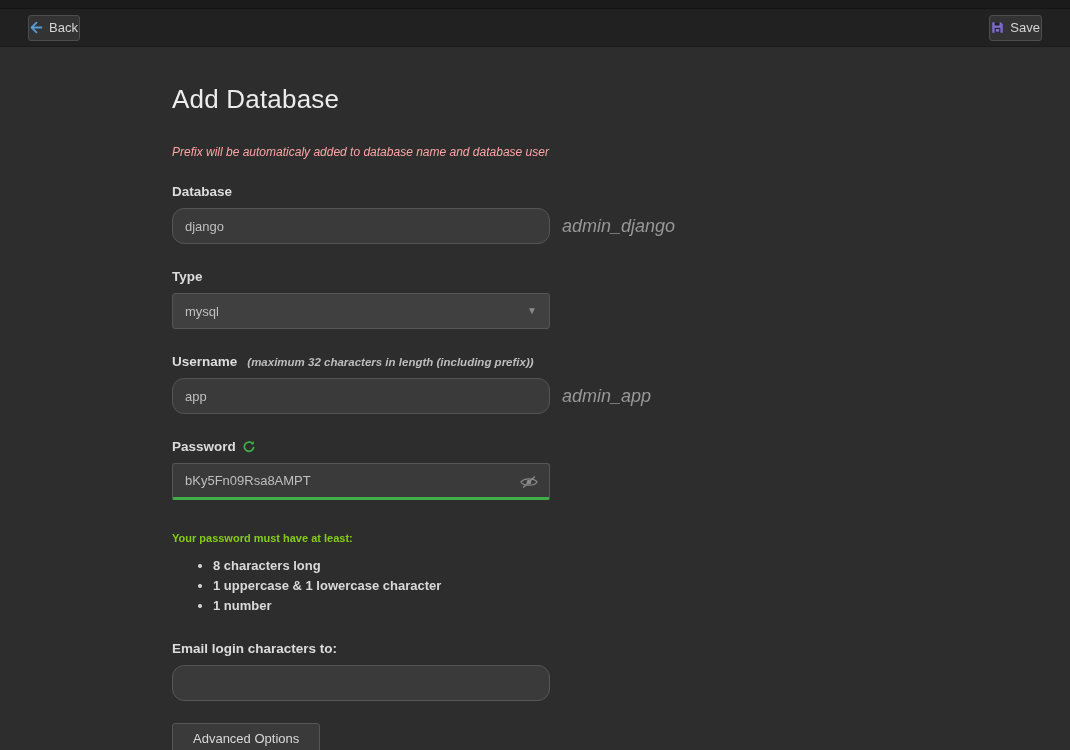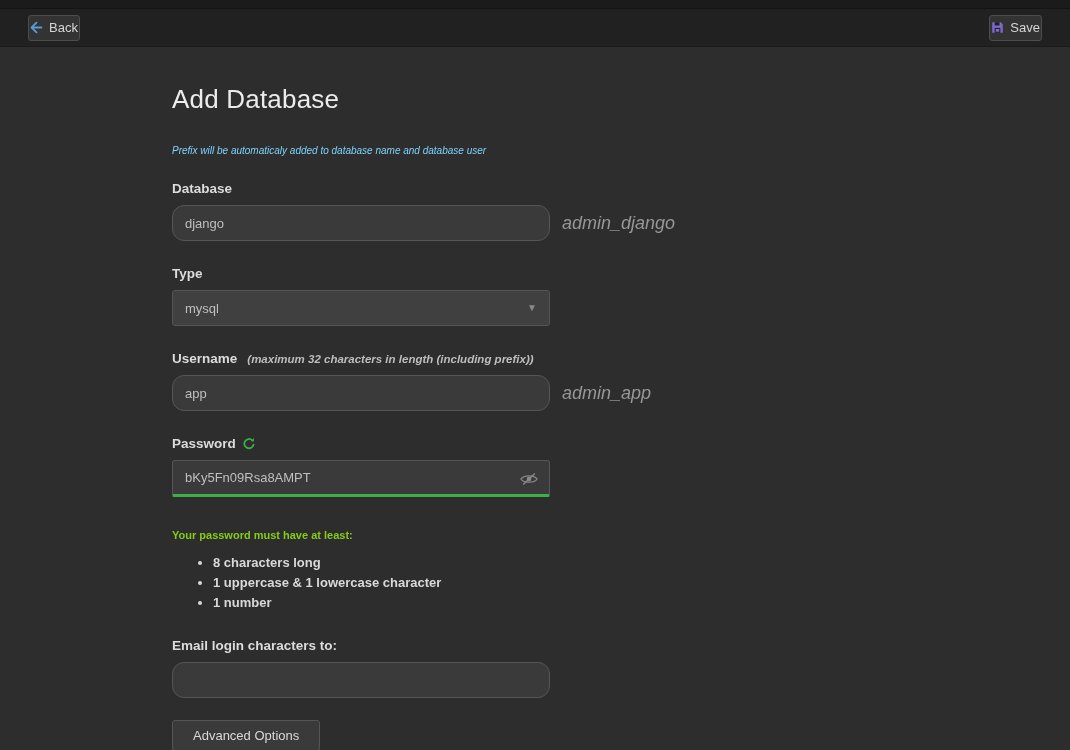--- a/index.html
+++ b/index.html
@@ -46,22 +46,22 @@
   }
   h1.page-title {
     font-size: 26px;
     font-weight: 500;
     color: #ececec;
     margin: 0;
     letter-spacing: 0.2px;
   }
   .prefix-hint {
     font-style: italic;
-    color: #7dd3fc;
-    font-size: 10px;
+    color: #fca5a5;
+    font-size: 12px;
     margin: 30px 0 0 0;
   }
   .field-label {
     display: flex;
     align-items: center;
     gap: 6px;
     margin: 25px 0 9px 0;
     font-size: 13.5px;
     font-weight: 700;
     color: #dcdcdc;

